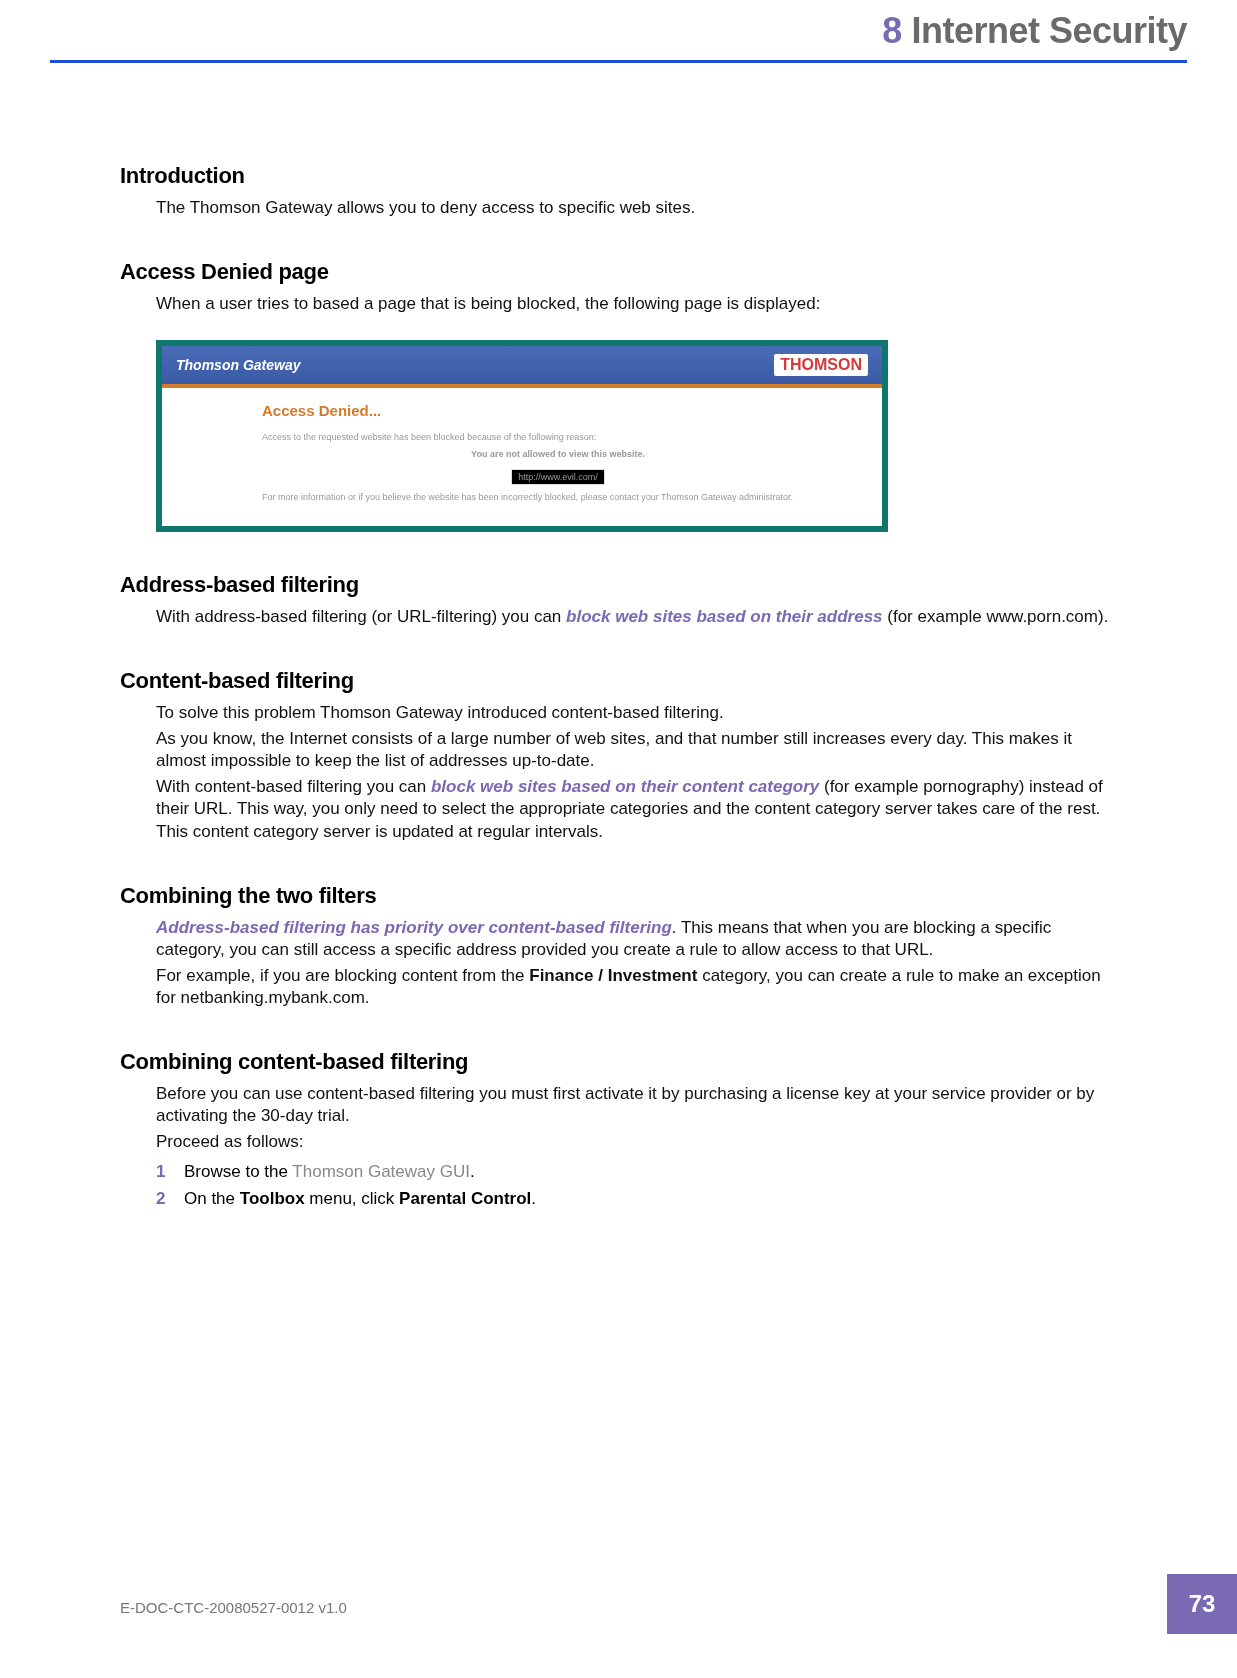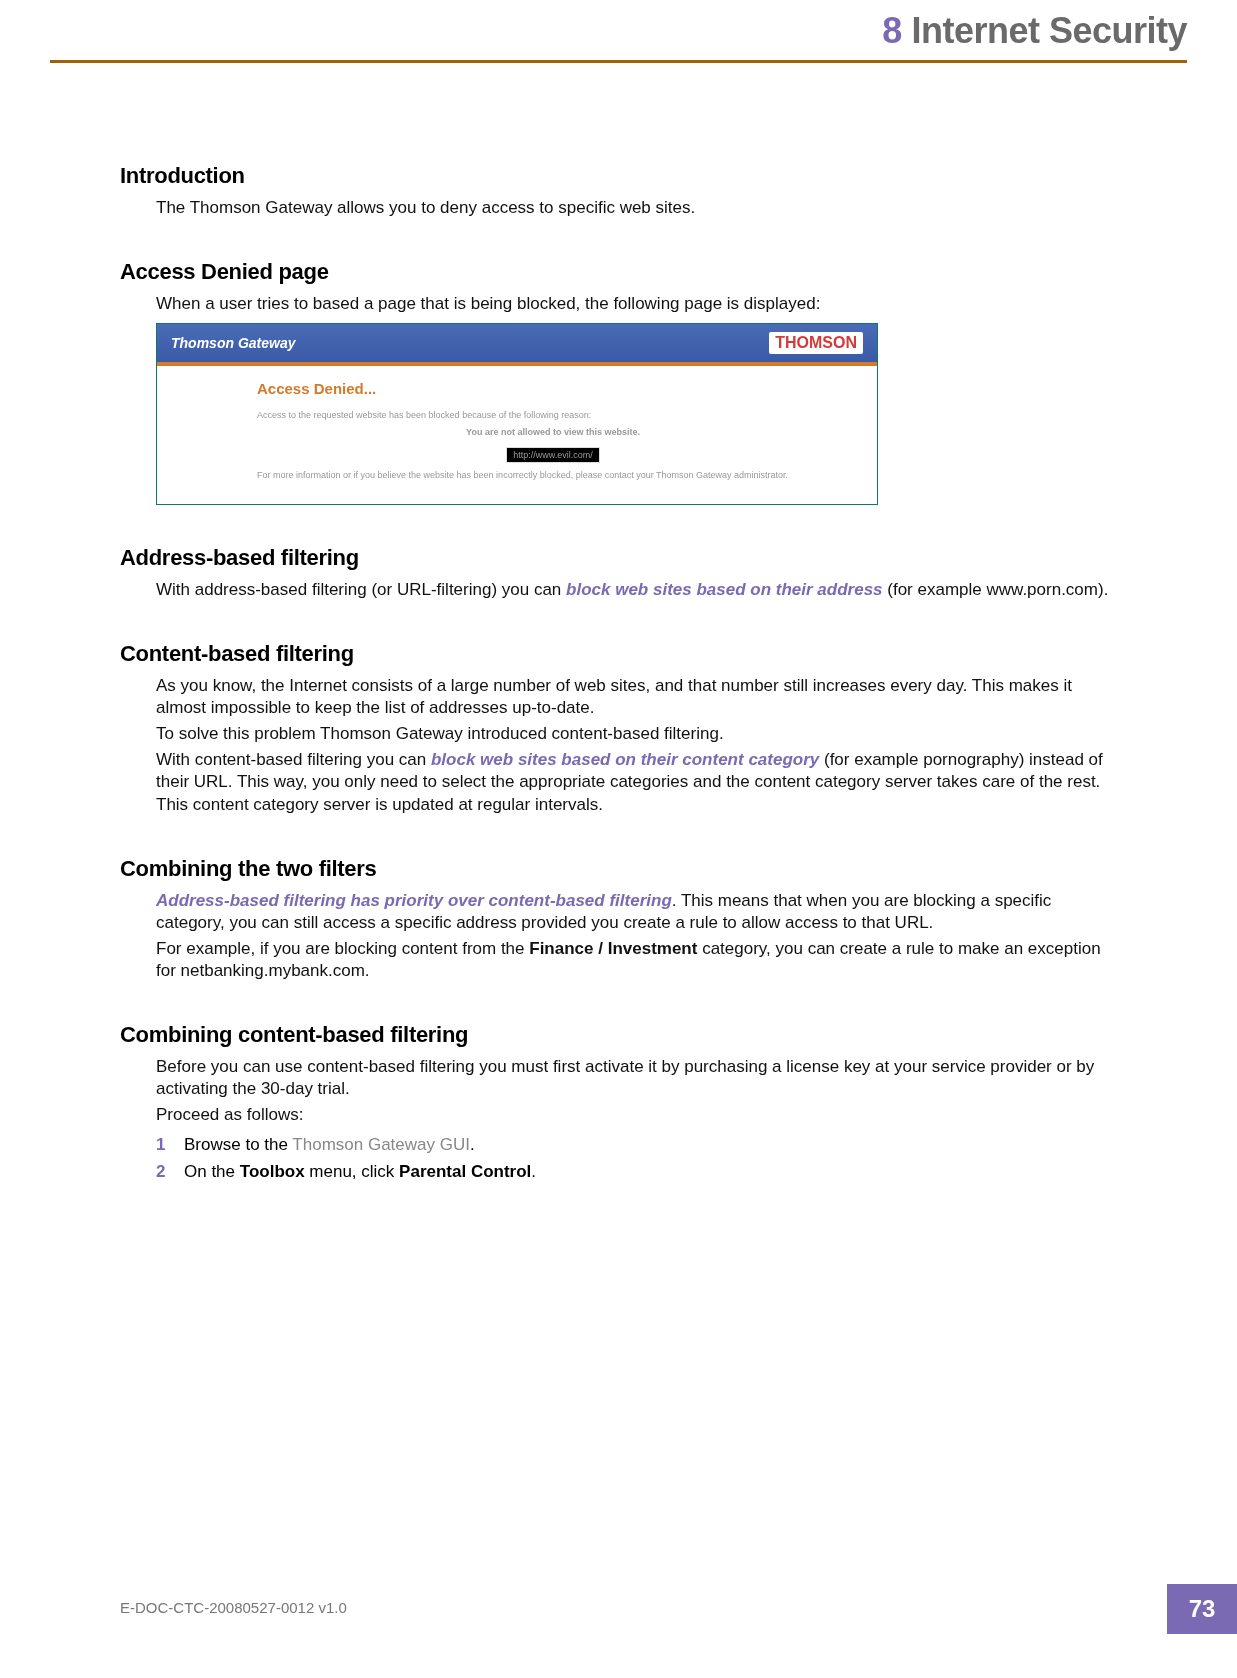--- a/index.html
+++ b/index.html
@@ -11,21 +11,21 @@
   }
   .page {
     width: 1237px;
     height: 1678px;
     position: relative;
     box-sizing: border-box;
   }
   .header {
     position: relative;
     height: 60px;
-    border-bottom: 3px solid #a16207;
+    border-bottom: 3px solid #1d4ed8;
     margin: 0 50px;
   }
   .header-title {
     position: absolute;
     right: 0;
     bottom: 8px;
     font-family: "Arial Narrow", Arial, sans-serif;
     font-weight: bold;
     font-size: 36px;
     letter-spacing: -0.5px;
@@ -87,23 +87,23 @@
   }
   ol.steps li .stepnum {
     position: absolute;
     left: 0;
     top: 0;
     color: #7a69b3;
     font-weight: bold;
   }
   
   .shot {
-    margin: 8px 0 0 36px;
+    margin: 25px 0 0 36px;
     width: 720px;
-    border: 1px solid #0f766e;
+    border: 6px solid #0f766e;
     background: #fff;
     font-family: Tahoma, Arial, sans-serif;
   }
   .shot-bar {
     display: flex;
     justify-content: space-between;
     align-items: center;
     background: linear-gradient(#4a6bb5, #3a5aa5);
     border-bottom: 4px solid #d47a2a;
     padding: 8px 14px;
@@ -167,21 +167,21 @@
     left: 120px;
     bottom: 18px;
     font-size: 15px;
     color: #777;
   }
   .footer-pagenum {
     position: absolute;
     right: 0;
     bottom: 0;
     width: 70px;
-    height: 50px;
+    height: 60px;
     background: #7a69b3;
     color: #fff;
     font-weight: bold;
     font-size: 24px;
     display: flex;
     align-items: center;
     justify-content: center;
     font-family: "Arial Narrow", Arial, sans-serif;
   }
 </style>
@@ -221,22 +221,22 @@
         <div class="shot-p">For more information or if you believe the website has been incorrectly blocked, please contact your Thomson Gateway administrator.</div>
       </div>
     </div>
 
     <h2 class="subhead">Address-based filtering</h2>
     <p class="body-text">
       <span>With address-based filtering (or URL-filtering) you can </span><span class="emph-link">block web sites based on their address</span><span> (for example www.porn.com).</span>
     </p>
 
     <h2 class="subhead">Content-based filtering</h2>
+    <p class="body-text">To solve this problem Thomson Gateway introduced content-based filtering.</p>
     <p class="body-text">As you know, the Internet consists of a large number of web sites, and that number still increases every day. This makes it almost impossible to keep the list of addresses up-to-date.</p>
-    <p class="body-text">To solve this problem Thomson Gateway introduced content-based filtering.</p>
     <p class="body-text">
       <span>With content-based filtering you can </span><span class="emph-link">block web sites based on their content category</span><span> (for example pornography) instead of their URL. This way, you only need to select the appropriate categories and the content category server takes care of the rest. This content category server is updated at regular intervals.</span>
     </p>
 
     <h2 class="subhead">Combining the two filters</h2>
     <p class="body-text">
       <span class="emph-link">Address-based filtering has priority over content-based filtering</span><span>. This means that when you are blocking a specific category, you can still access a specific address provided you create a rule to allow access to that URL.</span>
     </p>
     <p class="body-text">
       <span>For example, if you are blocking content from the </span><span class="emph-bold">Finance / Investment</span><span> category, you can create a rule to make an exception for netbanking.mybank.com.</span>

